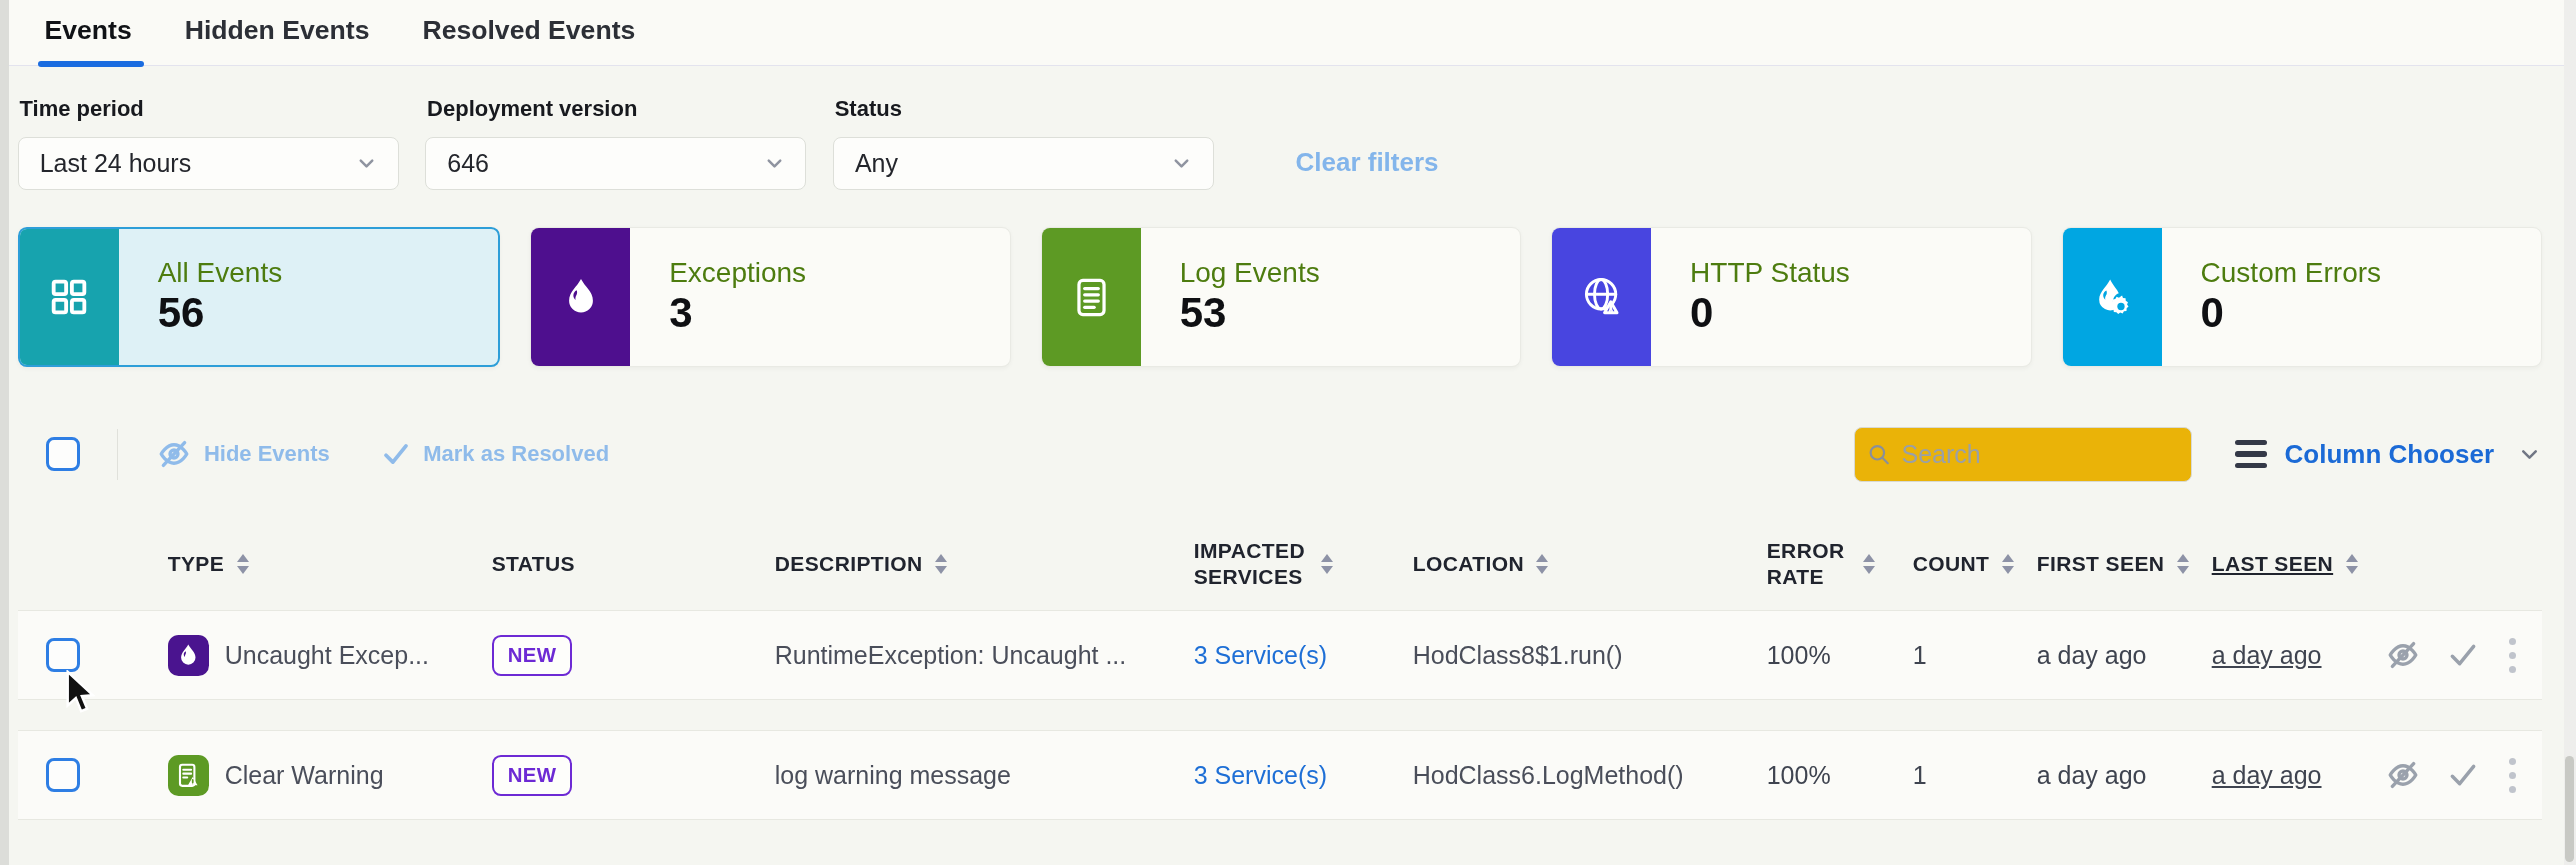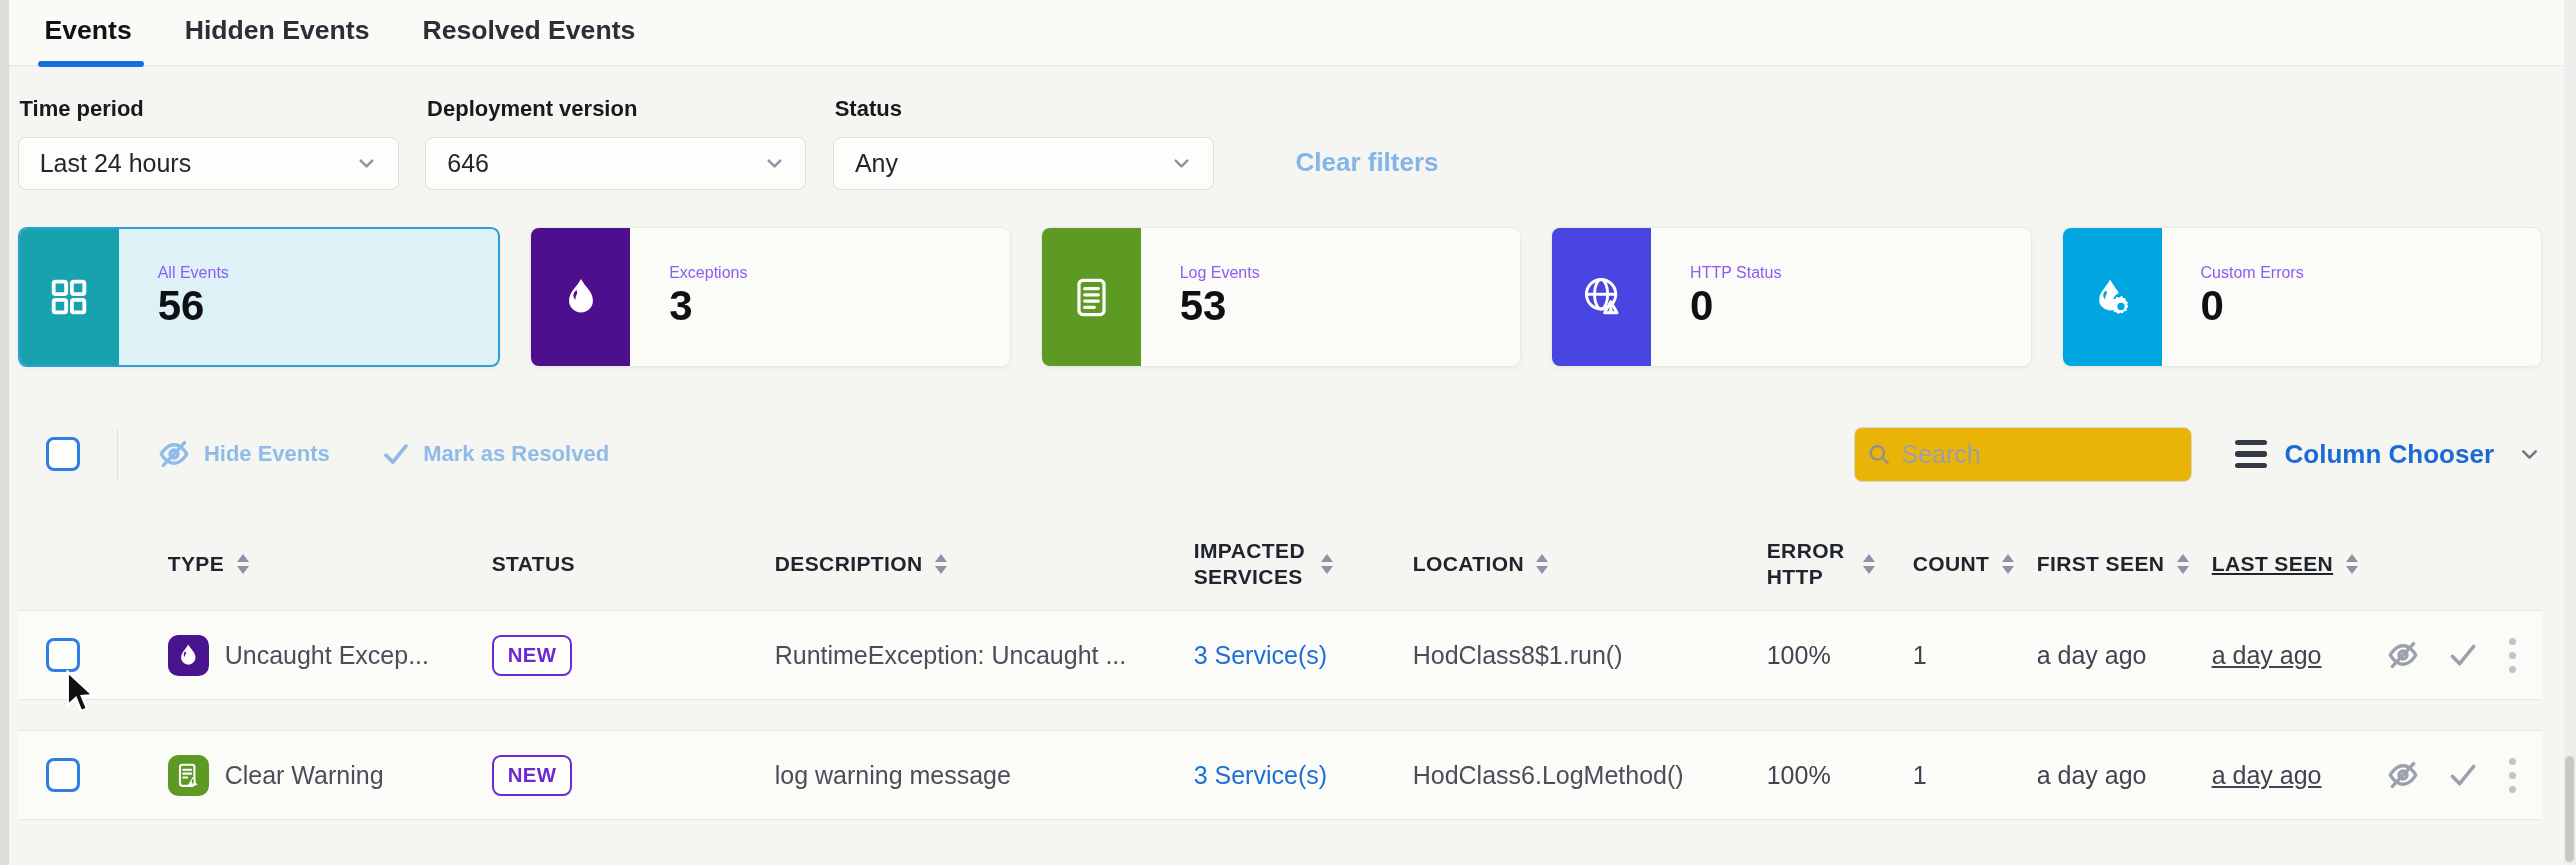--- a/index.html
+++ b/index.html
@@ -55,21 +55,21 @@
   
   .cards { display:flex; gap:30px; margin-top:37px; }
   .card {
     flex:1; height:140px; display:flex; overflow:hidden;
     background:#fbfbf7; border:1.8px solid #e9eae4; border-radius:8.9px;
     box-shadow:0 1.8px 4.4px rgba(0,0,0,0.04); cursor:pointer;
   }
   .card.selected { background:#def1f6; border:2.7px solid #2d9ed8; }
   .card-ink { width:99px; flex:0 0 99px; display:flex; align-items:center; justify-content:center; }
   .card-body { display:flex; flex-direction:column; justify-content:center; padding-left:39px; }
-  .card-title { font-size:16px; color:#8b5cf6; }
+  .card-title { font-size:28px; color:#4d7c0f; }
   .card-count { font-size:42px; font-weight:700; color:#0f1013; }
 
   
   .actionbar { display:flex; align-items:center; margin-top:58px; height:58px; }
   .checkbox {
     width:34px; height:34px; border:3.1px solid #2e7ee4; border-radius:8px;
     background:#fdfdfc; cursor:pointer; flex:0 0 auto;
   }
   .actionbar .checkbox { margin-left:28px; }
   .vdiv { width:1.8px; height:51px; background:#e0e1db; margin:0 39px 0 37px; }
@@ -332,21 +332,21 @@
             </span>
         </div>
         <div class="c-location th">
           <span class="lbl">LOCATION</span>
           <span class="sorter">
               <i class="up"></i>
               <i class="dn"></i>
             </span>
         </div>
         <div class="c-rate th">
-          <span class="lbl w-rate">ERROR HTTP</span>
+          <span class="lbl w-rate">ERROR RATE</span>
           <span class="sorter">
               <i class="up"></i>
               <i class="dn"></i>
             </span>
         </div>
         <div class="c-count th">
           <span class="lbl">COUNT</span>
           <span class="sorter">
               <i class="up"></i>
               <i class="dn"></i>

